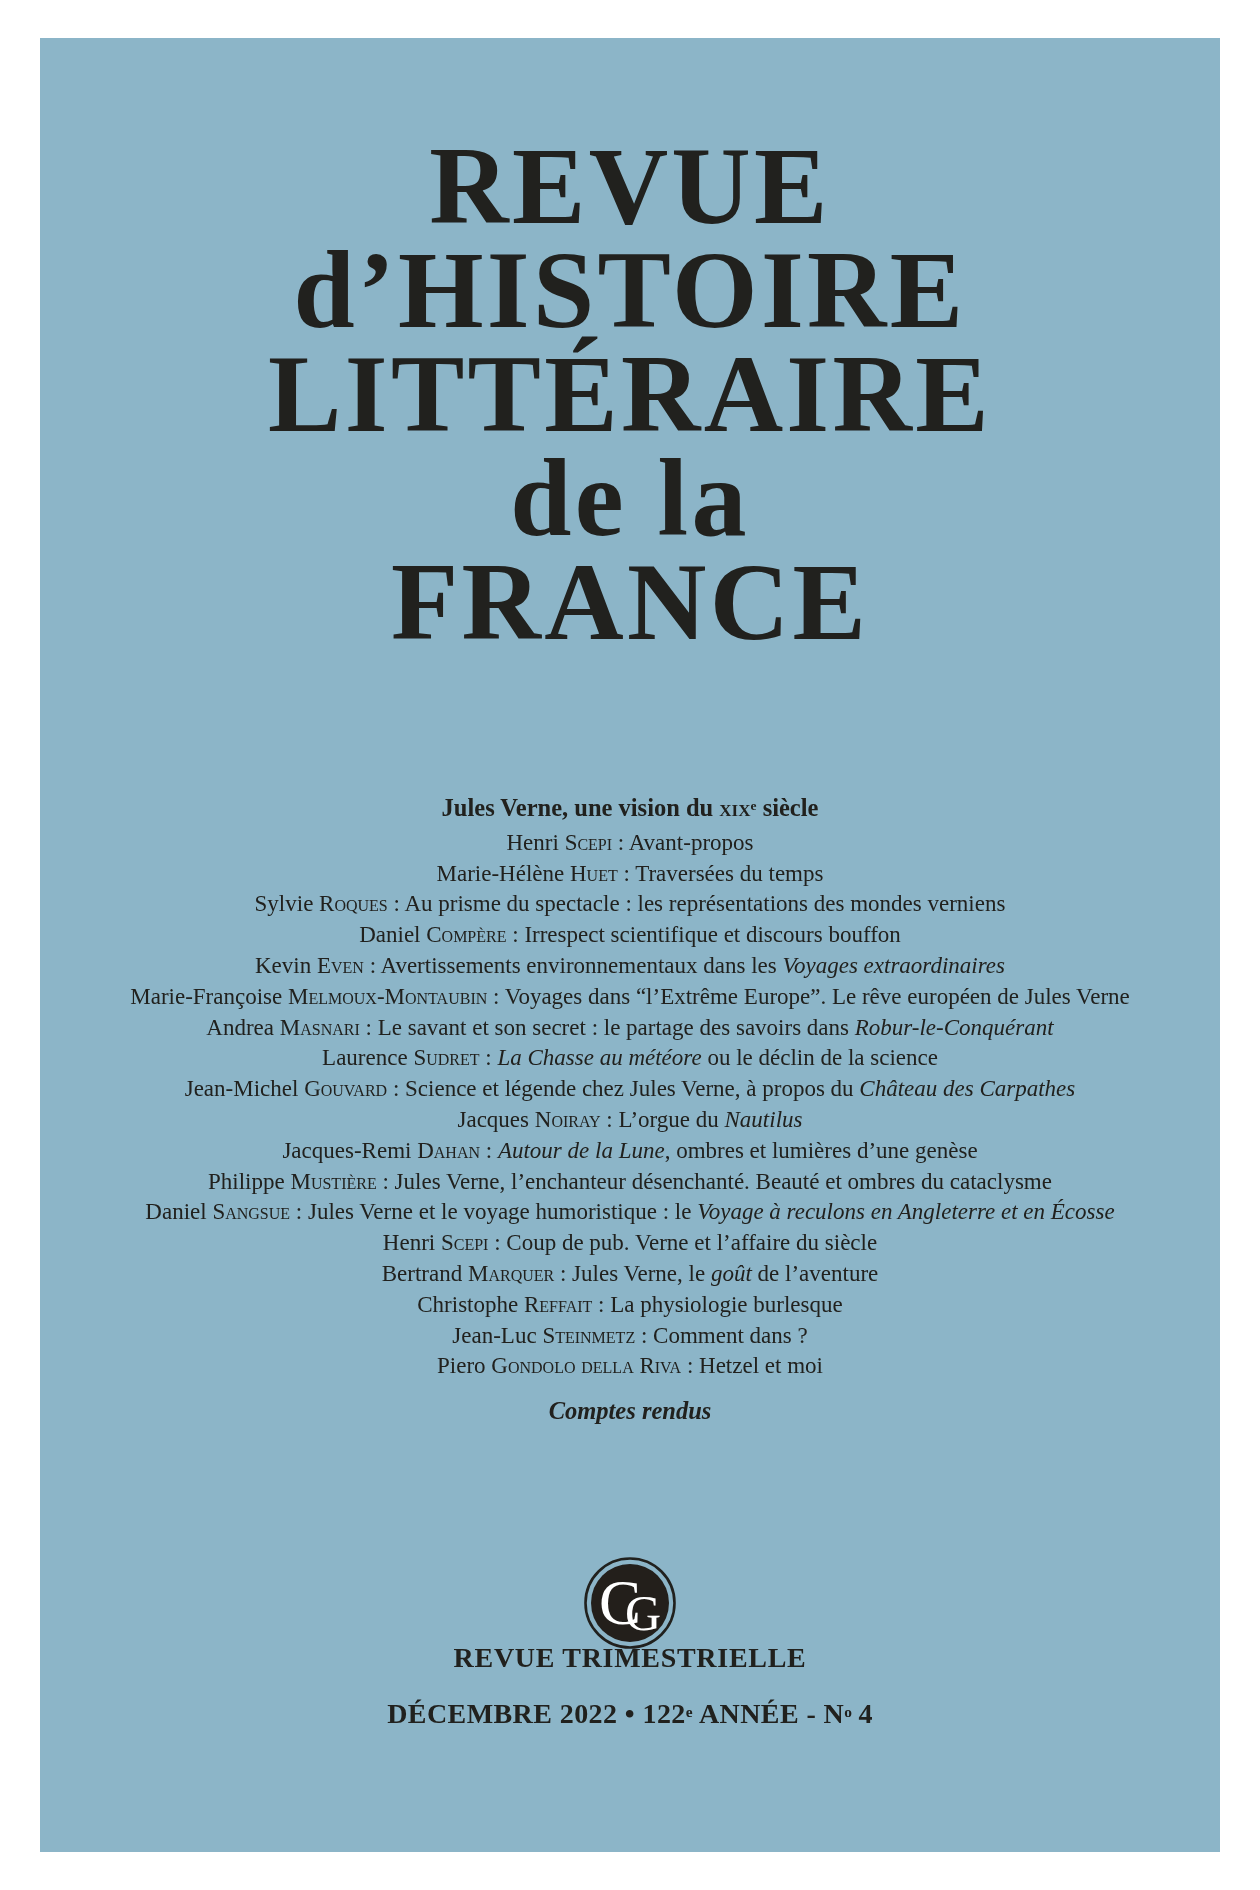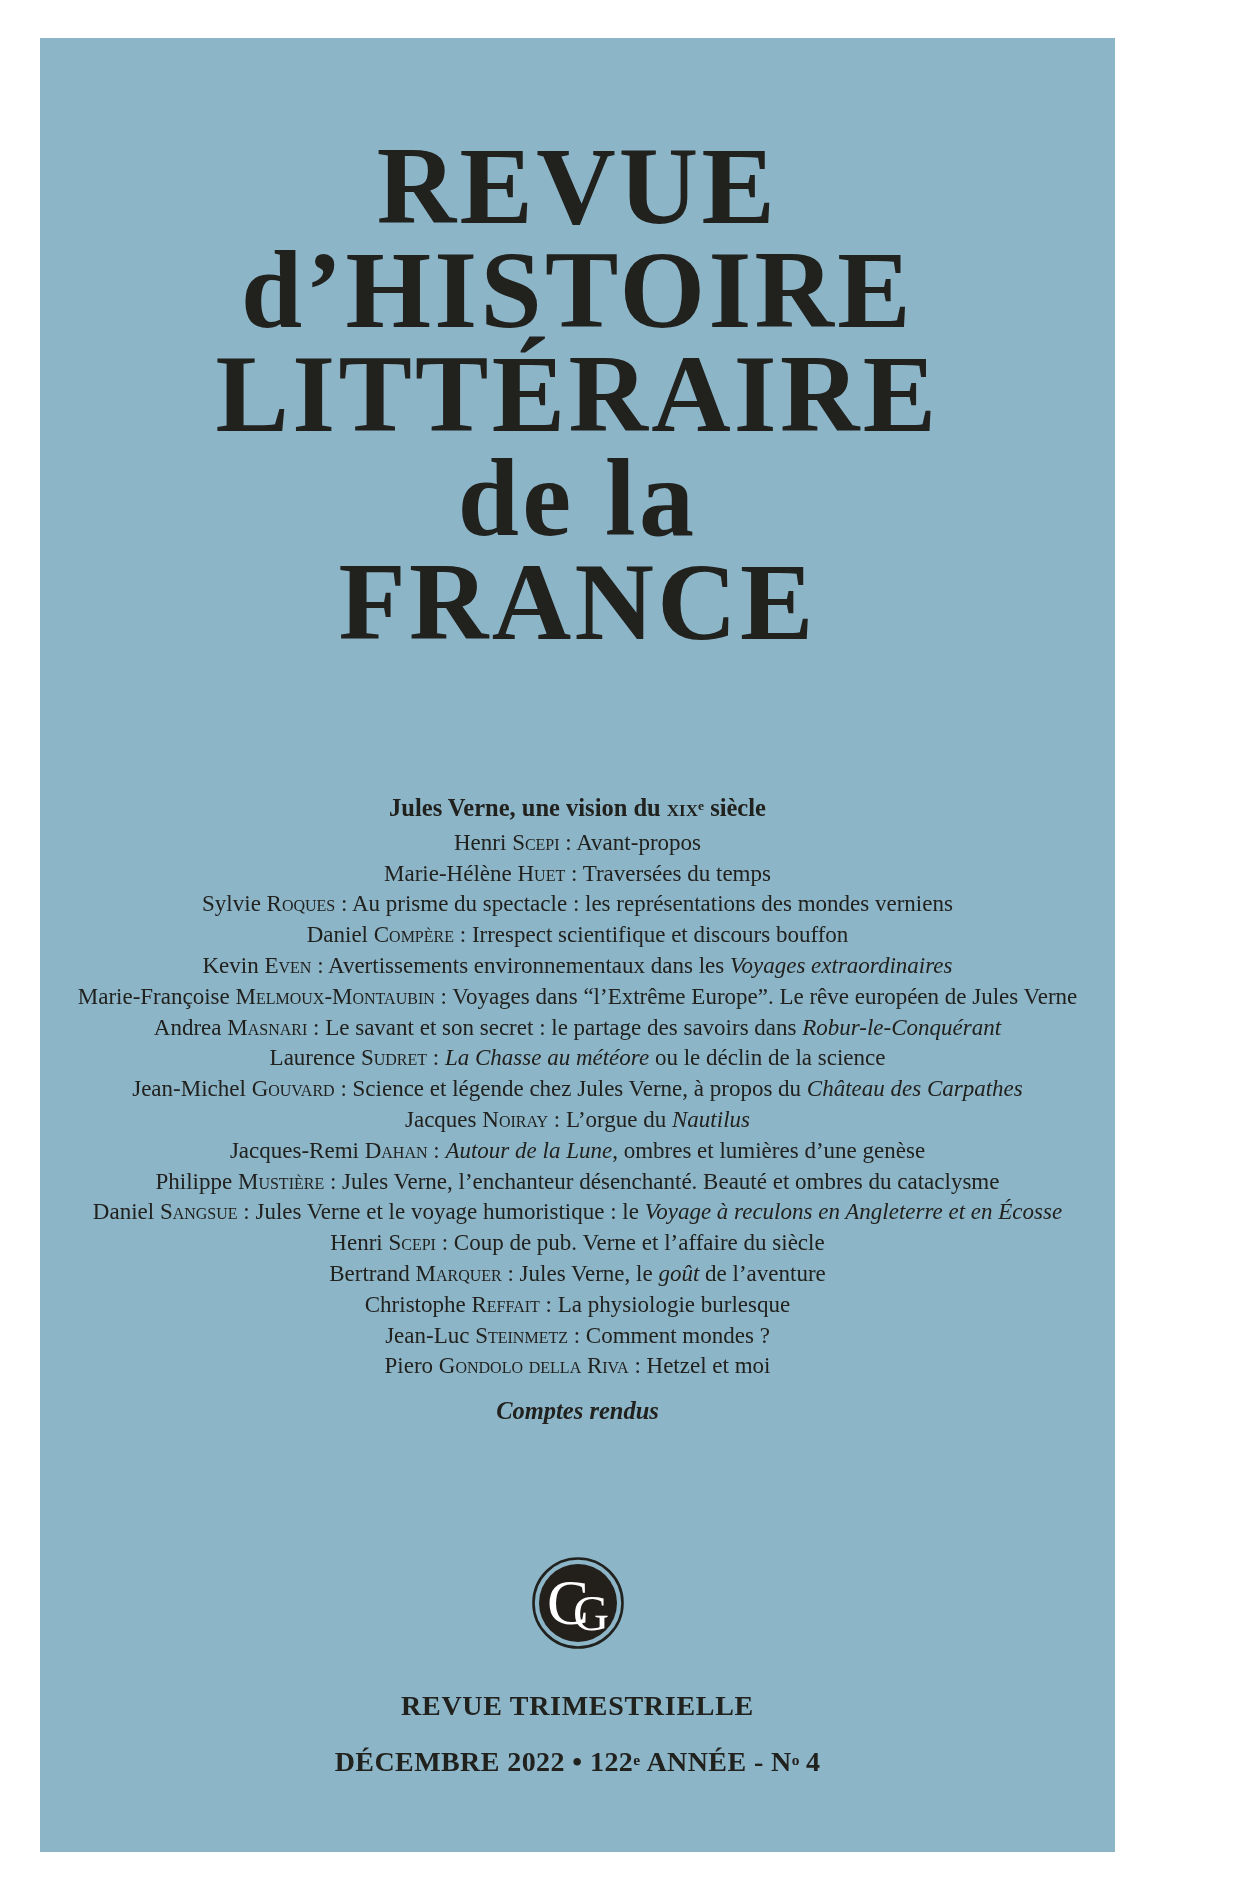--- a/index.html
+++ b/index.html
@@ -13,21 +13,21 @@
   body{
     background:var(--paper);
     font-family:"Liberation Serif", serif;
     color:var(--ink);
     overflow:hidden;
     position:relative;
   }
   .cover{
     position:absolute;
     left:40px; top:38px;
-    width:1075px; height:1814px;
+    width:1180px; height:1814px;
     background:var(--cover);
     padding-left:43px;
   }
   
   .masthead{
     position:absolute;
     left:0; right:0; top:96px;
     text-align:center;
     font-weight:bold;
     font-size:110px;
@@ -65,21 +65,21 @@
   
   .logo{
     position:absolute;
     left:0; right:0; top:1518px;
     display:flex;
     justify-content:center;
   }
   
   .footer{
     position:absolute;
-    left:0; right:0; top:1652px;
+    left:0; right:0; top:1604px;
     text-align:center;
     font-weight:bold;
     color:var(--ink);
   }
   .footer-periodicity{
     font-size:28px;
     letter-spacing:0.025em;
   }
   .footer-issue{
     margin-top:24px;
@@ -112,21 +112,21 @@
         <div class="toc-line"><span>Andrea </span><span class="sc">Masnari</span><span> : Le savant et son secret : le partage des savoirs dans </span><span class="it">Robur-le-Conquérant</span></div>
         <div class="toc-line"><span>Laurence </span><span class="sc">Sudret</span><span> : </span><span class="it">La Chasse au météore</span><span> ou le déclin de la science</span></div>
         <div class="toc-line"><span>Jean-Michel </span><span class="sc">Gouvard</span><span> : Science et légende chez Jules Verne, à propos du </span><span class="it">Château des Carpathes</span></div>
         <div class="toc-line"><span>Jacques </span><span class="sc">Noiray</span><span> : L’orgue du </span><span class="it">Nautilus</span></div>
         <div class="toc-line"><span>Jacques-Remi </span><span class="sc">Dahan</span><span> : </span><span class="it">Autour de la Lune</span><span>, ombres et lumières d’une genèse</span></div>
         <div class="toc-line"><span>Philippe </span><span class="sc">Mustière</span><span> : Jules Verne, l’enchanteur désenchanté. Beauté et ombres du cataclysme</span></div>
         <div class="toc-line"><span>Daniel </span><span class="sc">Sangsue</span><span> : Jules Verne et le voyage humoristique : le </span><span class="it">Voyage à reculons en Angleterre et en Écosse</span></div>
         <div class="toc-line"><span>Henri </span><span class="sc">Scepi</span><span> : Coup de pub. Verne et l’affaire du siècle</span></div>
         <div class="toc-line"><span>Bertrand </span><span class="sc">Marquer</span><span> : Jules Verne, le </span><span class="it">goût</span><span> de l’aventure</span></div>
         <div class="toc-line"><span>Christophe </span><span class="sc">Reffait</span><span> : La physiologie burlesque</span></div>
-        <div class="toc-line"><span>Jean-Luc </span><span class="sc">Steinmetz</span><span> : Comment mondes ?</span></div>
+        <div class="toc-line"><span>Jean-Luc </span><span class="sc">Steinmetz</span><span> : Comment dans ?</span></div>
         <div class="toc-line"><span>Piero </span><span class="sc">Gondolo della Riva</span><span> : Hetzel et moi</span></div>
       </div>
     <div class="cr-heading">Comptes rendus</div>
   </div>
 
   <div class="logo">
     <svg width="94" height="94" viewBox="0 0 94 94">
       <circle cx="47" cy="47" r="44.5" fill="none" stroke="var(--ink)" stroke-width="2.6"></circle>
       <circle cx="47" cy="47" r="39" fill="var(--disc)"></circle>
       <text x="37" y="68" text-anchor="middle" fill="#ffffff" font-family="Liberation Serif, serif" font-size="63">C</text>

